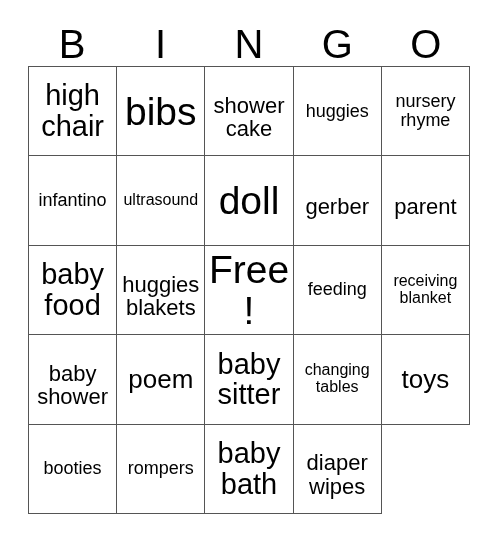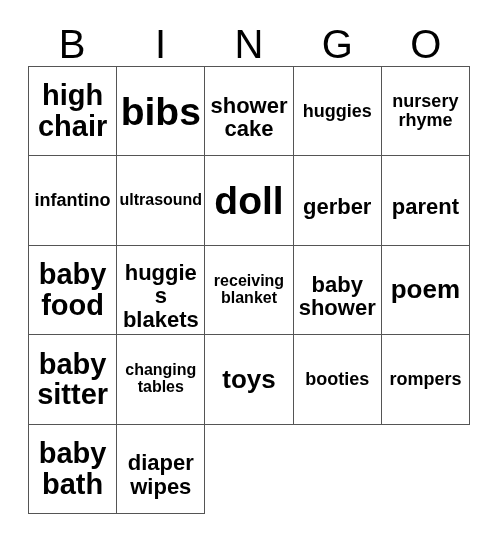--- a/index.html
+++ b/index.html
@@ -68,21 +68,21 @@
     justify-content: center;
     text-align: center;
     padding: 1px 2px;
     overflow: hidden;
     background: #ffffff;
   }
   .cell-text {
     display: block;
     width: 100%;
     line-height: 1.06;
-    font-weight: 700;
+    font-weight: 400;
     color: #000000;
     word-wrap: break-word;
     white-space: pre-line;
   }
 
   
   .sz-xl  { font-size: 39px; }
   .sz-lg  { font-size: 29px; }
   .sz-md  { font-size: 26px; }
   .sz-sm  { font-size: 22px; margin-top: 12px; }
@@ -141,20 +141,26 @@
 
     <div class="cell">
         <span class="cell-text sz-lg">baby
 food</span>
       </div>
     <div class="cell">
         <span class="cell-text sz-sm">huggies
 blakets</span>
       </div>
     <div class="cell">
+        <span class="cell-text sz-xl">Free!</span>
+      </div>
+    <div class="cell">
+        <span class="cell-text sz-xs">feeding</span>
+      </div>
+    <div class="cell">
         <span class="cell-text sz-xxs">receiving
 blanket</span>
       </div>
 
     <div class="cell">
         <span class="cell-text sz-sm">baby
 shower</span>
       </div>
     <div class="cell">
         <span class="cell-text sz-md">poem</span>

